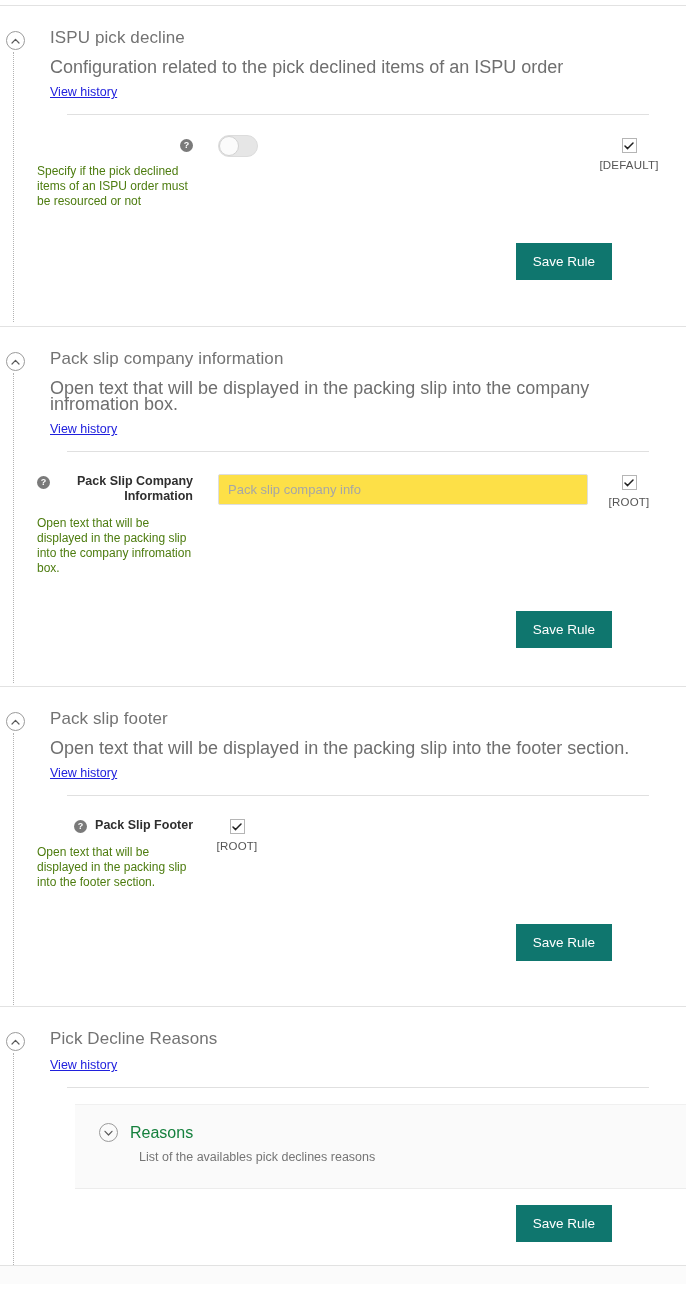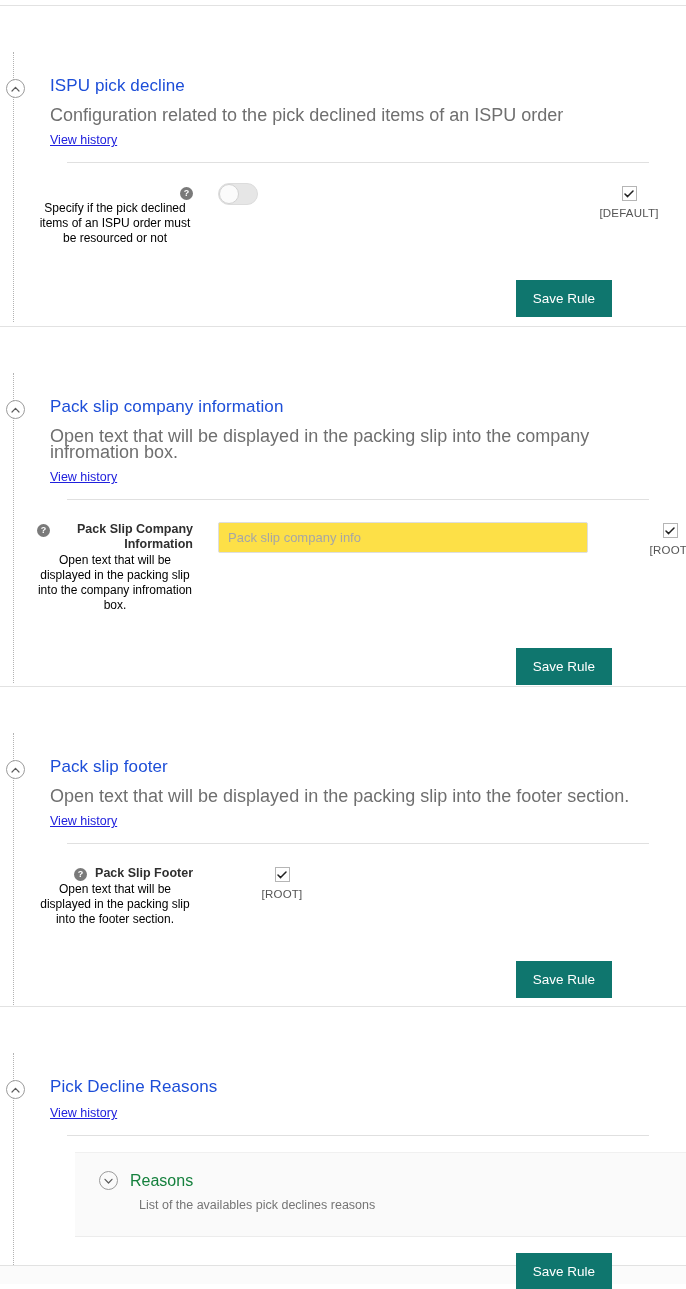--- a/index.html
+++ b/index.html
@@ -50,24 +50,23 @@
   .dot-guide {
     position: absolute;
     left: 13px;
     width: 1px;
     border-left: 1px dotted #b3b3b3;
   }
 
   .sec-title {
     font-size: 17px;
     font-weight: 400;
-    color: #1d4ed8;
+    color: #737373;
     line-height: 20px;
     letter-spacing: .1px;
-    margin-top: 48px;
   }
   .sec-desc {
     margin-top: 11px;
     font-size: 18px;
     color: #6f6f6f;
     line-height: 16px;
   }
   .view-history {
     display: inline-block;
     margin-top: 10px;
@@ -117,25 +116,25 @@
     cursor: pointer;
     font-family: "Liberation Sans", sans-serif;
   }
   .field-name {
     font-size: 12.5px;
     font-weight: bold;
     color: #2f2f2f;
     line-height: 15px;
   }
   .field-hint {
-    margin-top: 1px;
+    margin-top: 12px;
     font-size: 12px;
-    color: #000000;
+    color: #4d7c0f;
     line-height: 15px;
-    text-align: center;
+    text-align: left;
   }
 
   .field-control-col {
     flex: 1 1 auto;
     padding-left: 18px;
     min-height: 34px;
   }
 
   
   .switch {
@@ -173,21 +172,20 @@
     outline: none;
   }
   .text-input::placeholder { color: #a6a6a6; }
 
   
   .scope-col {
     flex: 0 0 auto;
     width: 74px;
     text-align: center;
     padding-top: 1px;
-    margin-left: 45px;
   }
   .scope-check {
     width: 15px;
     height: 15px;
     border: 1px solid #b5b5b5;
     background: #fff;
     margin: 0 auto;
     display: flex;
     align-items: center;
     justify-content: center;

